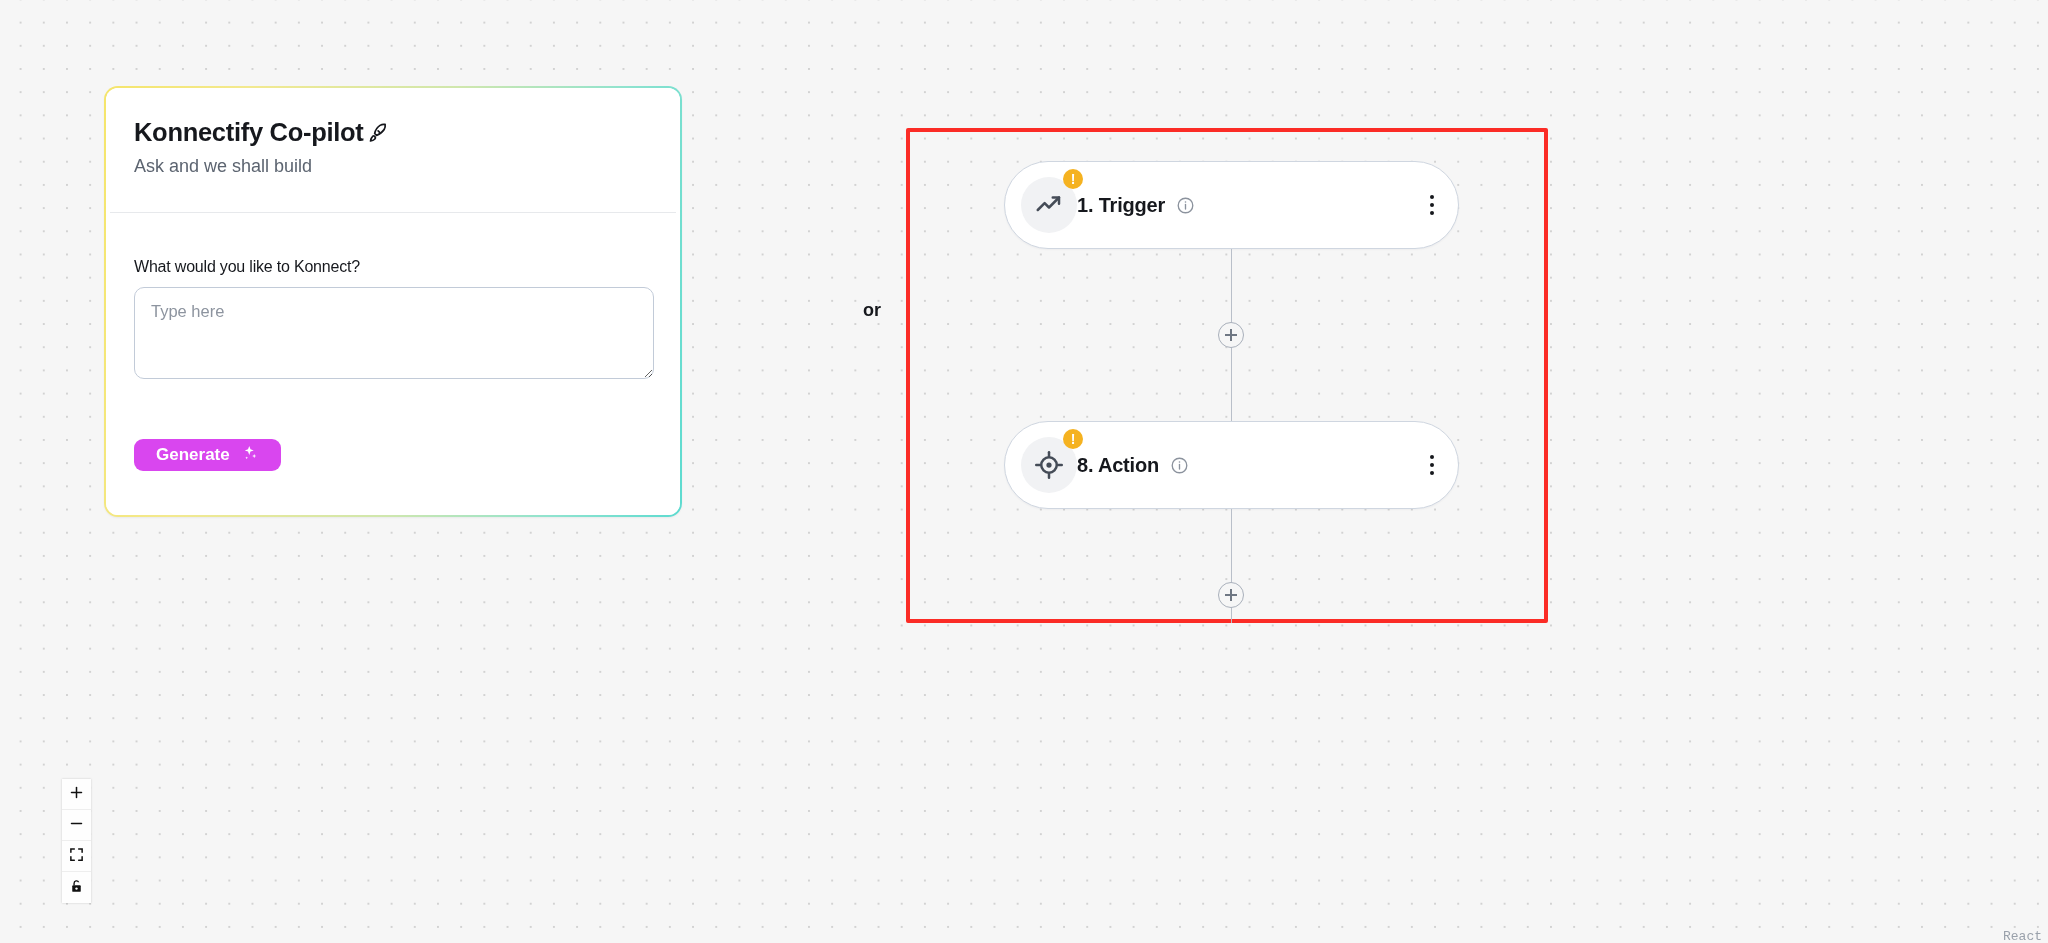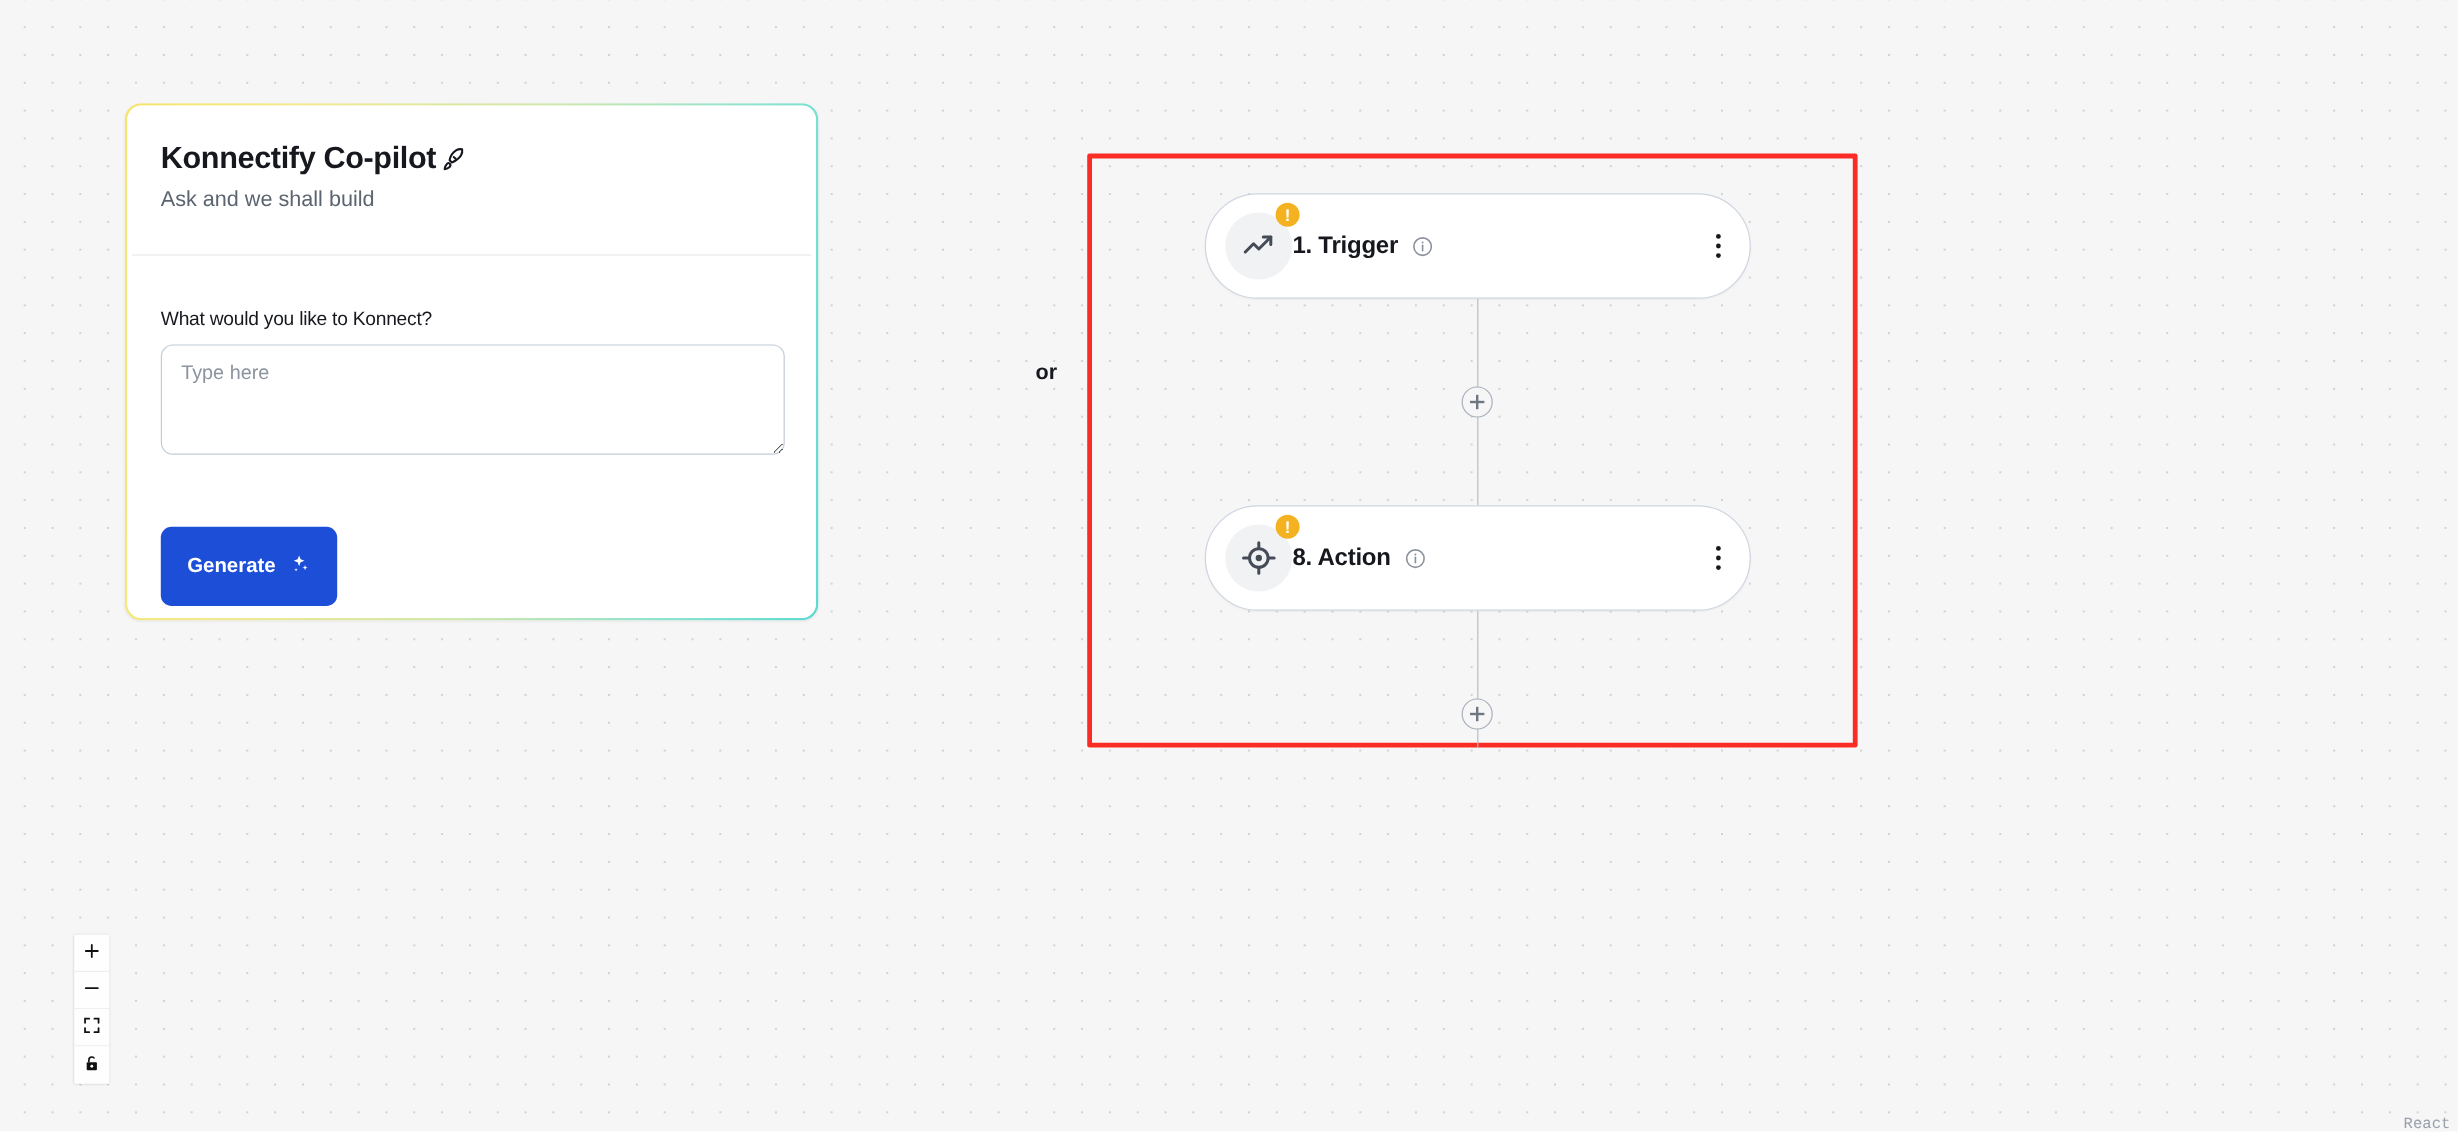--- a/index.html
+++ b/index.html
@@ -106,23 +106,23 @@
     position: absolute;
     left: 28px;
     top: 306px;
     font-size: 16px;
     color: #4d545e;
   }
   #generate-button {
     position: absolute;
     left: 28px;
     top: 351px;
-    height: 66px;
+    height: 32px;
     padding: 0 22px;
-    background: #1d4ed8;
+    background: #d946ef;
     border: none;
     border-radius: 9px;
     color: #ffffff;
     font-family: "Liberation Sans", sans-serif;
     font-size: 17px;
     font-weight: 700;
     display: flex;
     align-items: center;
     gap: 11px;
     cursor: pointer;

